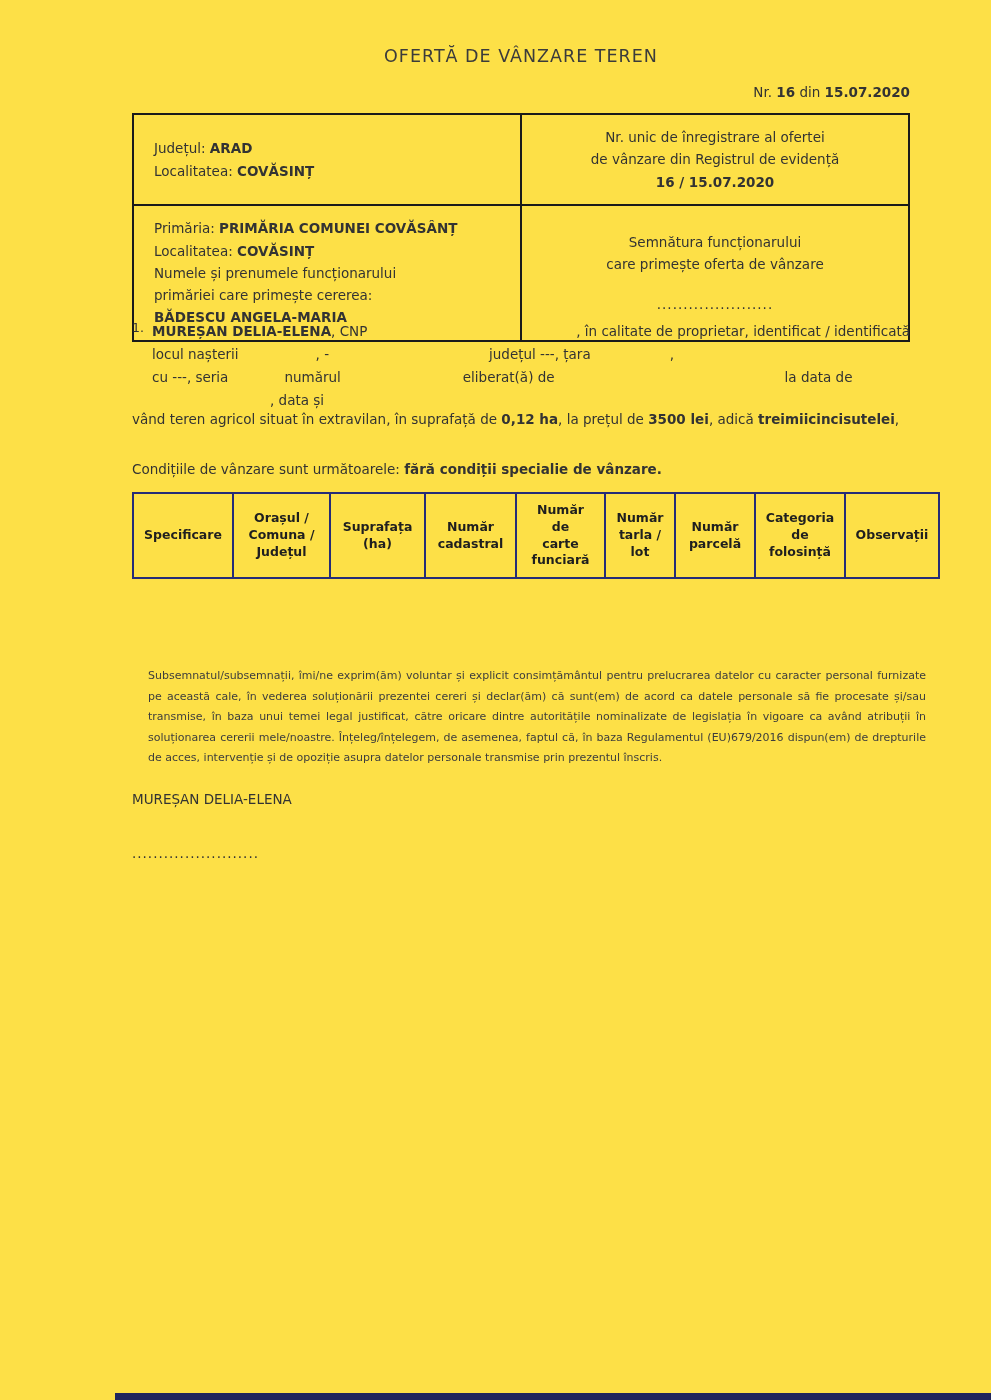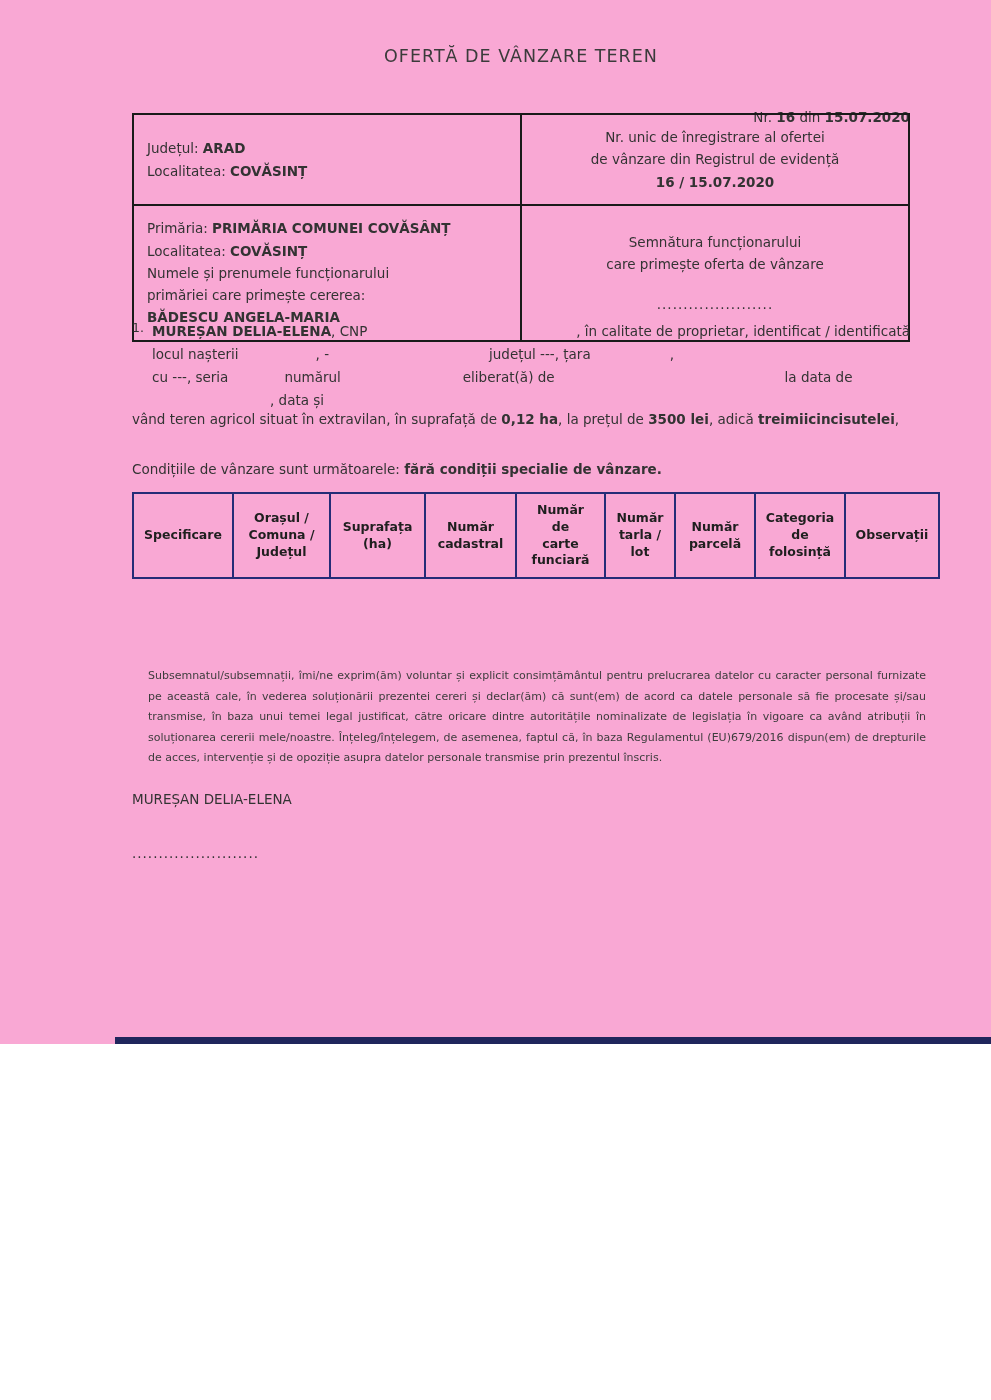--- a/index.html
+++ b/index.html
@@ -1,36 +1,36 @@
 <!DOCTYPE html>
 <html><head>
 <meta charset="utf-8">
 <style>
   html,body { margin:0; padding:0; background:#ffffff; }
   .page {
-    position:relative; width:991px; height:1044px; background:#f9a8d4;
+    position:relative; width:991px; height:1400px; background:#fde047;
     font-family:"DejaVu Sans","Liberation Sans",sans-serif; color:#333333;
     overflow:hidden;
   }
   .abs { position:absolute; }
 
   
   .doc-title {
     left:132px; width:778px; top:46px; text-align:center;
     font-size:17.5px; letter-spacing:1px; color:#3b3b3b;
   }
-  .reg-line { left:132px; width:778px; top:109px; text-align:right; font-size:13.5px; }
+  .reg-line { left:132px; width:778px; top:84px; text-align:right; font-size:13.5px; }
   .b { font-weight:bold; }
   .bi { font-weight:bold; }
 
   
   .htable { left:132px; top:113px; }
   .htable table { border-collapse:collapse; width:778px; table-layout:fixed; }
   .htable td { border:2px solid #1a1a1a; font-size:13.5px; vertical-align:middle; }
-  .htable td.lcell { padding:8px 13px; line-height:1.65; }
+  .htable td.lcell { padding:8px 20px; line-height:1.65; }
   .htable td.rcell { text-align:center; padding:8px 28px; line-height:1.65; }
   .row1 td { height:73px; }
   .row2 td { height:118px; }
   .dots-line { margin-top:18px; letter-spacing:1px; }
 
   
   .decl { left:132px; top:320px; width:778px; font-size:13.5px; line-height:23px; }
   .decl-index { position:absolute; left:0; top:-4px; font-size:12.5px; }
   .decl-body { margin-left:20px; }
   .dline { display:flex; white-space:nowrap; }

